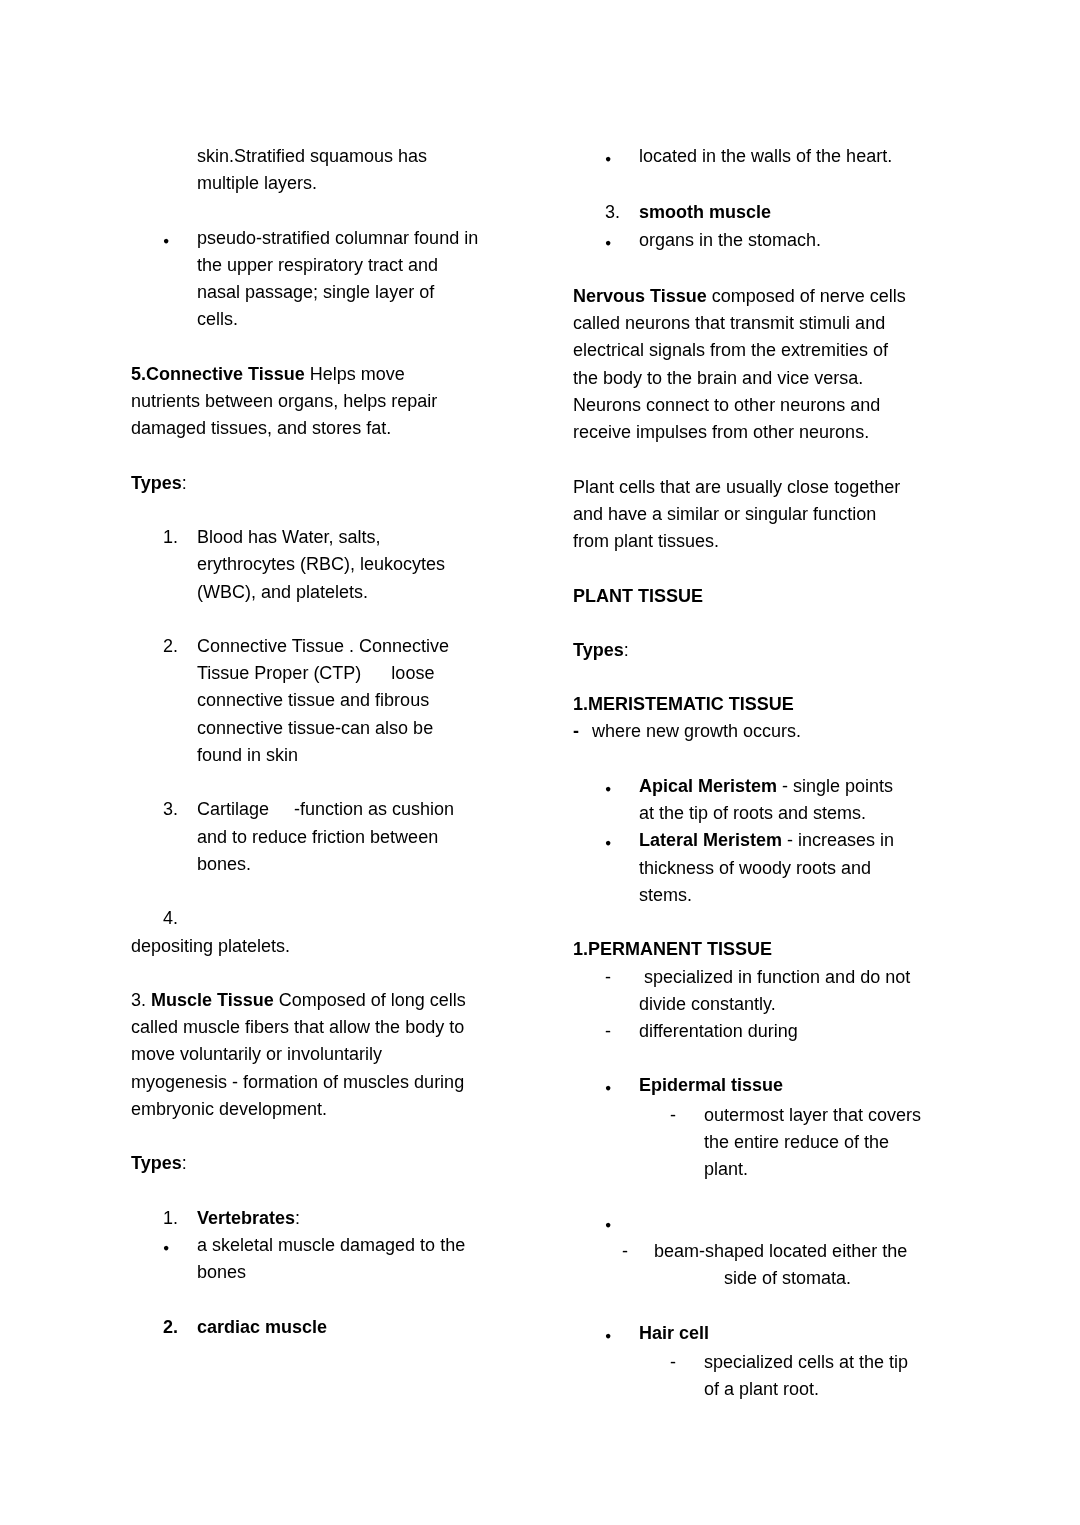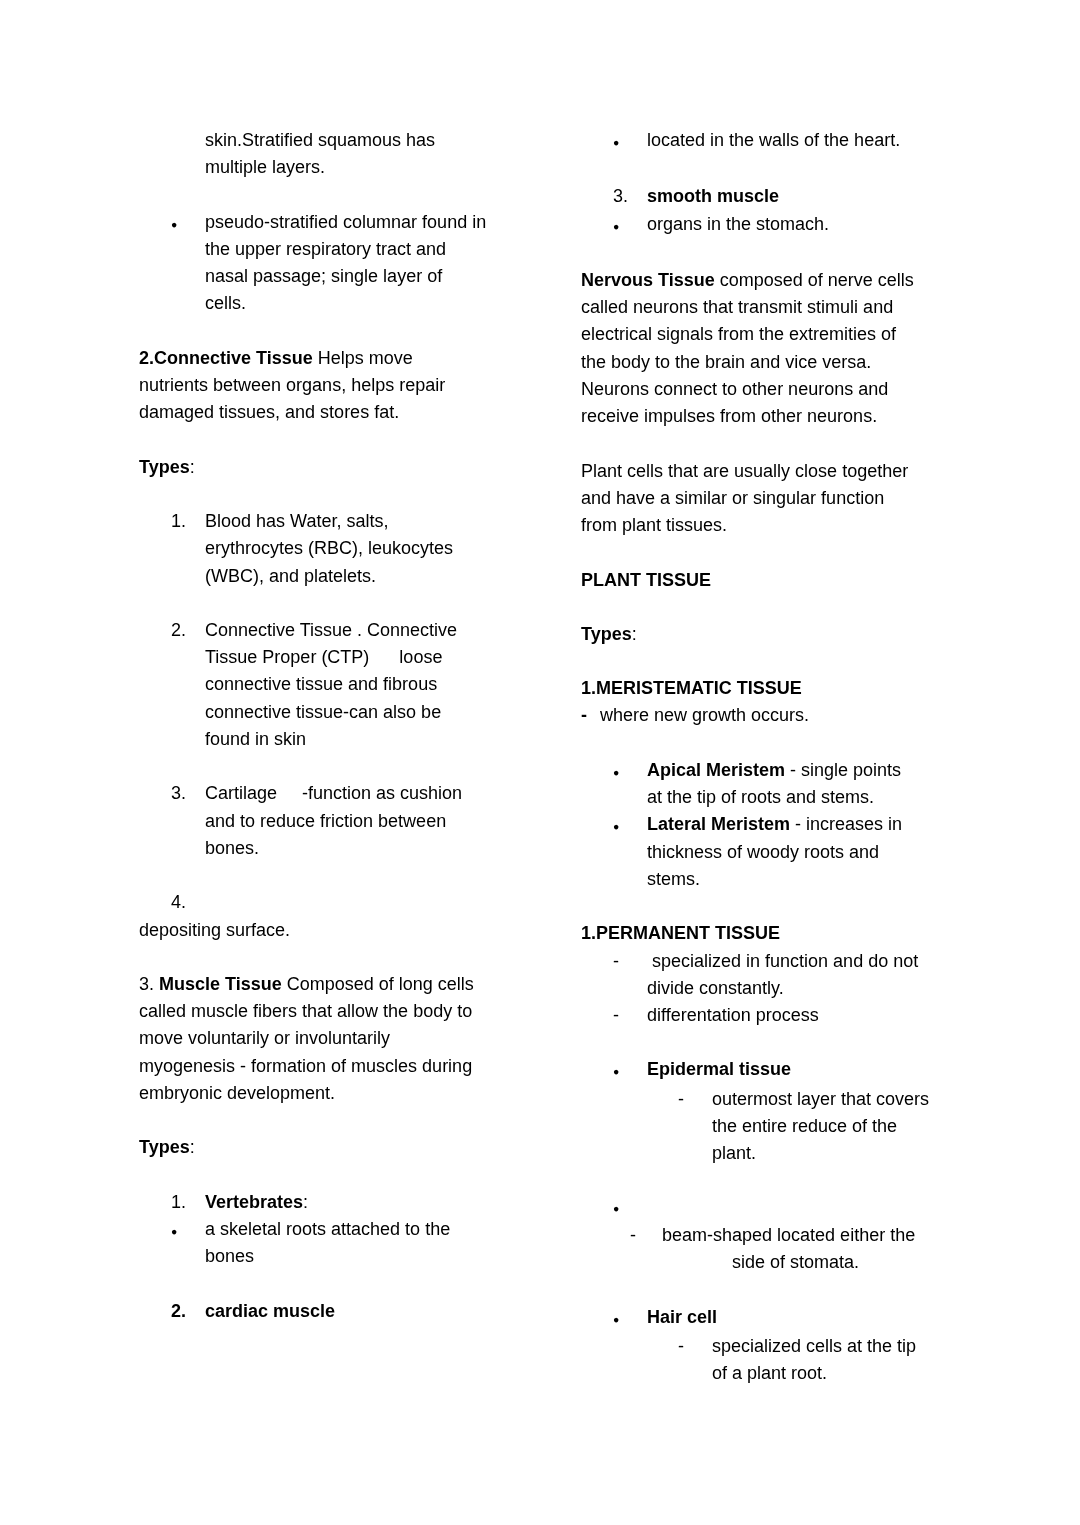--- a/index.html
+++ b/index.html
@@ -3,21 +3,21 @@
 <meta charset="utf-8">
 <style>
   html,body { margin:0; padding:0; }
   body {
     width:1080px; height:1525px; position:relative;
     background:#ffffff; color:#000000;
     font-family:"Liberation Sans","DejaVu Sans",sans-serif;
     font-size:18px; line-height:27.3px;
     overflow:hidden;
   }
-  .col { position:absolute; top:127px;margin-left:8px; }
+  .col { position:absolute; top:143px; }
   .left-col  { left:131px; width:424px; }
   .right-col { left:573px; width:440px; }
   .block { margin:0; }
   .gap { margin-top:27px; }
   .b { font-weight:700; }
   .txt { white-space:pre-line; }
   .cont { padding-left:66px; }
   .li { display:flex; align-items:baseline; }
   .li .marker { flex:0 0 34px; }
   .li .txt { flex:1 1 auto; min-width:0; }
@@ -39,21 +39,21 @@
 multiple layers.</div>
 
   <div class="block li ind1 gap">
     <span class="marker dot">●</span>
     <span class="txt">pseudo-stratified columnar found in
 the upper respiratory tract and
 nasal passage; single layer of
 cells.</span>
   </div>
 
-  <div class="block txt gap"><span class="b">2.Connective Tissue</span><span> Helps move
+  <div class="block txt gap"><span class="b">5.Connective Tissue</span><span> Helps move
 nutrients between organs, helps repair
 damaged tissues, and stores fat.</span></div>
 
   <div class="block gap"><span class="b">Types</span><span>:</span></div>
 
   <div class="block li ind1 gap">
     <span class="marker">1.</span>
     <span class="txt">Blood has Water, salts,
 erythrocytes (RBC), leukocytes
 (WBC), and platelets.</span>
@@ -72,38 +72,38 @@
     <span class="marker">3.</span>
     <span class="txt">Cartilage&nbsp;&nbsp;&nbsp;&nbsp; -function as cushion
 and to reduce friction between
 bones.</span>
   </div>
 
   <div class="block li ind1 gap">
     <span class="marker">4.</span>
   </div>
 
-  <div class="block txt">depositing surface.</div>
+  <div class="block txt">depositing platelets.</div>
 
   <div class="block txt gap"><span>3. </span><span class="b">Muscle Tissue</span><span> Composed of long cells
 called muscle fibers that allow the body to
 move voluntarily or involuntarily
 myogenesis - formation of muscles during
 embryonic development.</span></div>
 
   <div class="block gap"><span class="b">Types</span><span>:</span></div>
 
   <div class="block li ind1 gap">
     <span class="marker">1.</span>
     <span class="txt"><span class="b">Vertebrates</span><span>:</span></span>
   </div>
 
   <div class="block li ind1">
     <span class="marker dot">●</span>
-    <span class="txt">a skeletal roots attached to the
+    <span class="txt">a skeletal muscle damaged to the
 bones</span>
   </div>
 
   <div class="block li ind1 gap">
     <span class="marker b">2.</span>
     <span class="txt b">cardiac muscle</span>
   </div>
 
 </div>
 
@@ -162,21 +162,21 @@
   <div class="block b gap">1.PERMANENT TISSUE</div>
 
   <div class="block li ind1">
     <span class="marker">-</span>
     <span class="txt">&nbsp;specialized in function and do not
 divide constantly.</span>
   </div>
 
   <div class="block li ind1">
     <span class="marker">-</span>
-    <span class="txt">differentation process</span>
+    <span class="txt">differentation during</span>
   </div>
 
   <div class="block li ind1 gap">
     <span class="marker dot">●</span>
     <span class="txt b">Epidermal tissue</span>
   </div>
 
   <div class="block li ind3">
     <span class="marker">-</span>
     <span class="txt">outermost layer that covers

